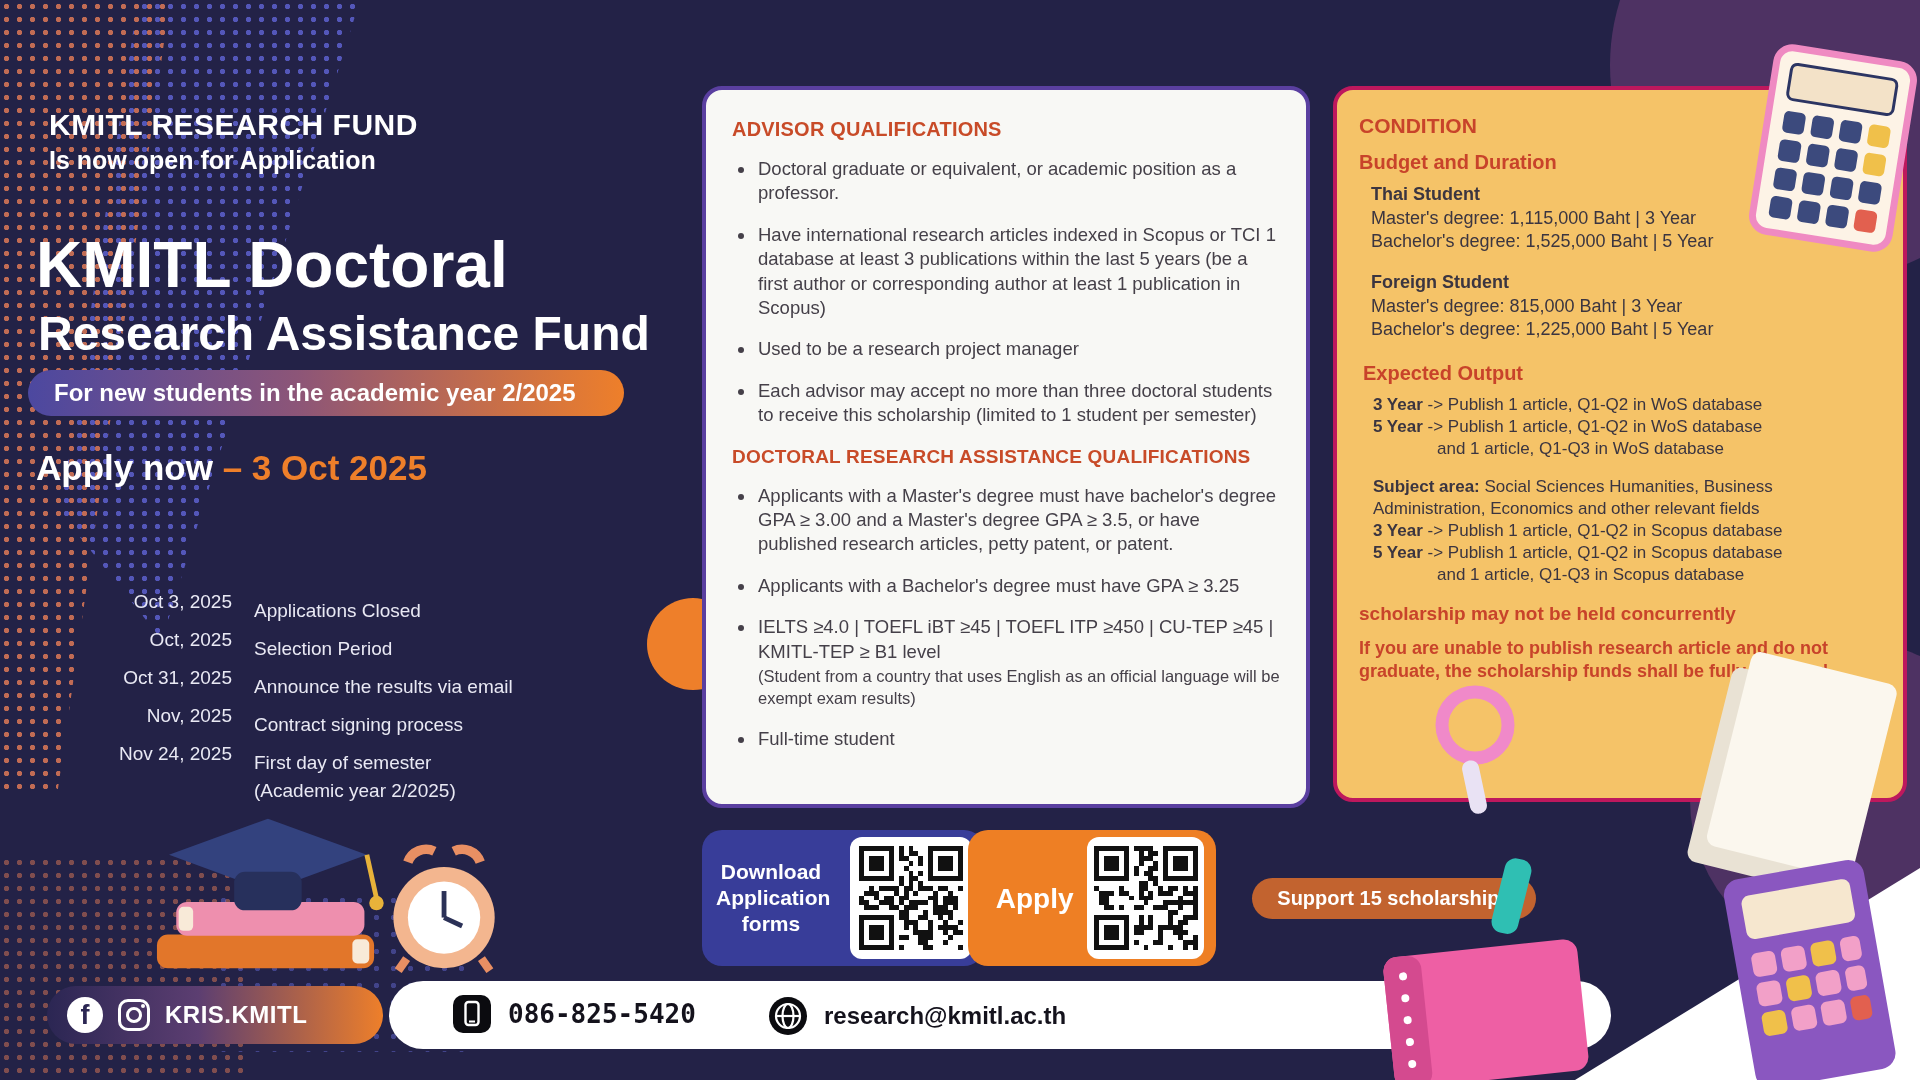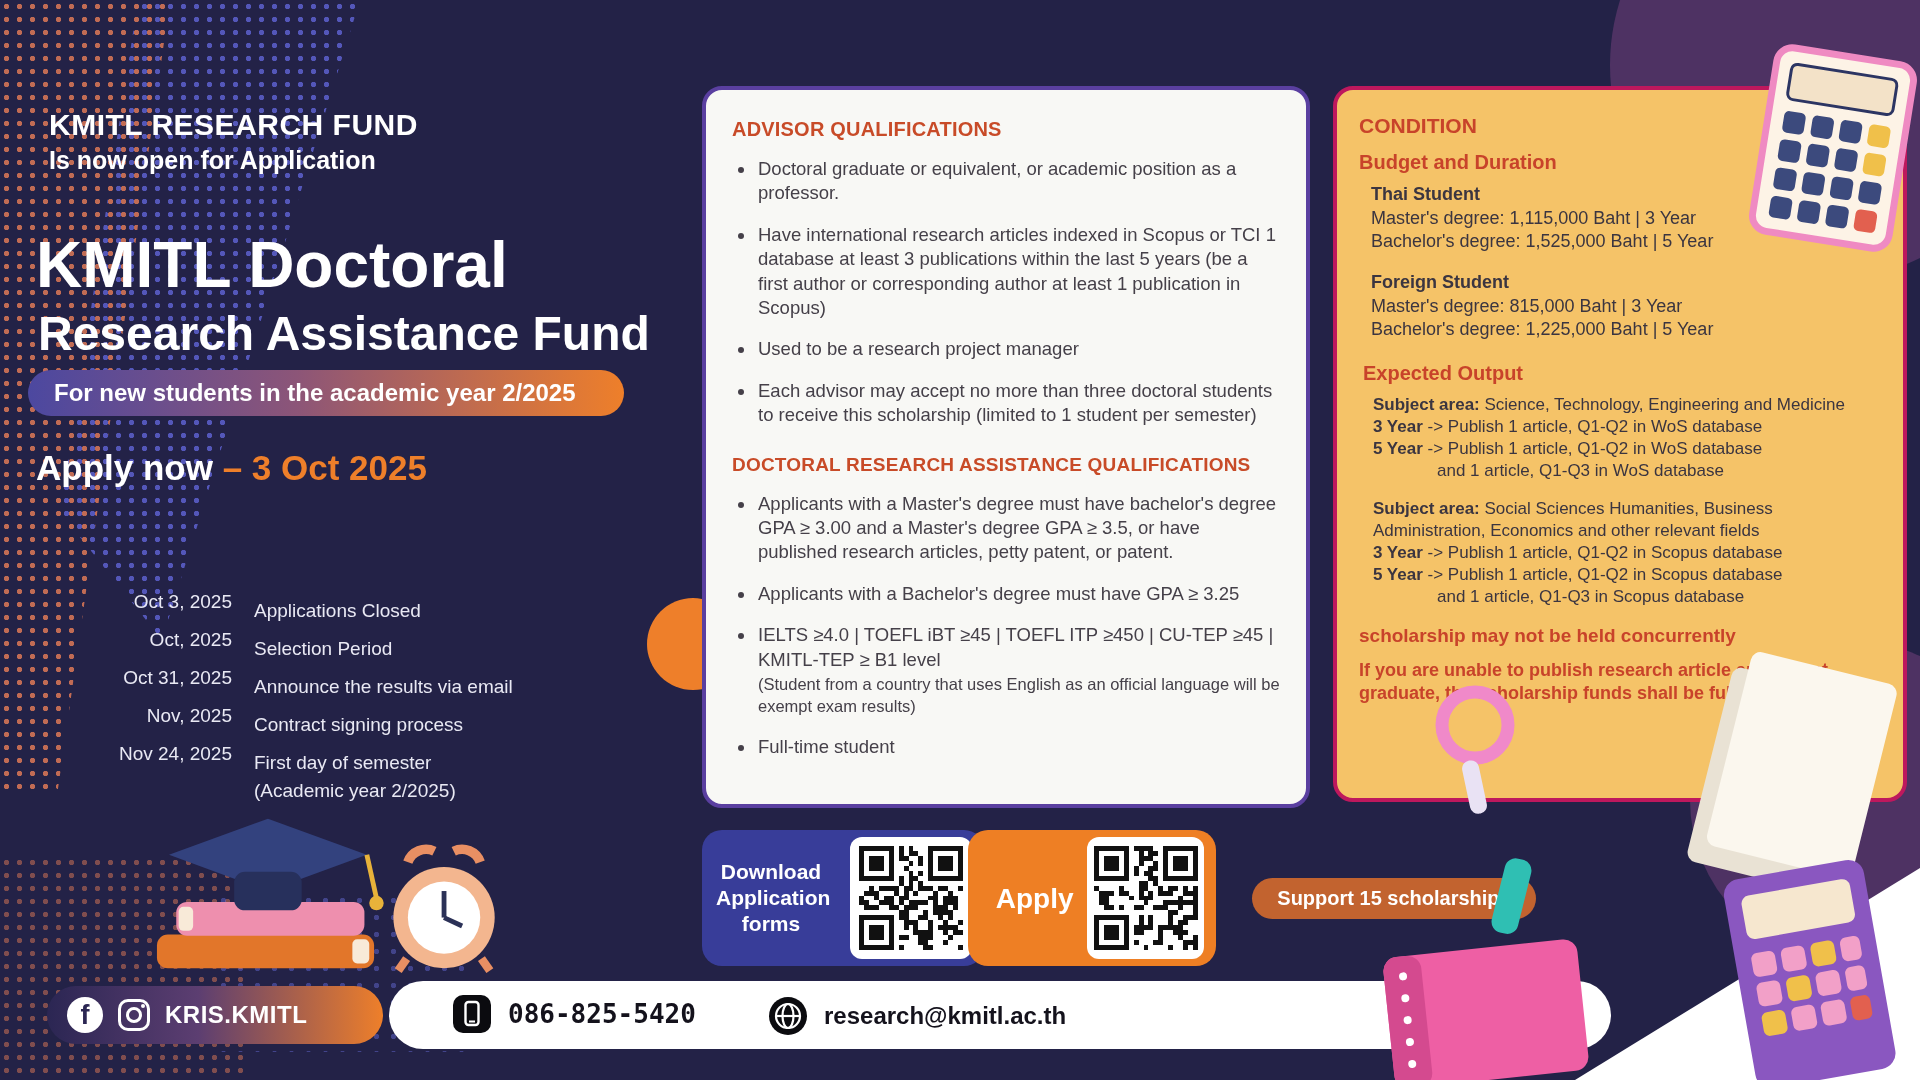--- a/index.html
+++ b/index.html
@@ -38,21 +38,21 @@
             column-gap:22px;row-gap:1px;font-size:19px;line-height:28px;color:#e9e9f4;z-index:2;}
   .tl-date{text-align:right;white-space:nowrap;}
   .tl-event{white-space:nowrap;margin-top:9px;}
   .tl-event2{display:block;}
 
   
   .panel{position:absolute;z-index:2;border-radius:20px;}
   #midPanel{left:702px;top:86px;width:608px;height:722px;background:#f8f8f5;
             border:4px solid #5a3fa0;padding:28px 26px 20px 26px;color:#454049;}
   .p-head{color:#c84b28;font-weight:bold;font-size:20px;margin:0 0 16px 0;letter-spacing:.2px;}
-  .p-head2{margin-top:26px;font-size:19px;white-space:nowrap;}
+  .p-head2{margin-top:18px;font-size:19px;white-space:nowrap;}
   ul.blist{margin:0;padding-left:24px;display:flex;flex-direction:column;gap:17px;
            font-size:18.5px;line-height:1.32;}
   ul.blist li{padding-left:2px;}
   .bnote{display:block;font-size:16.5px;margin-top:2px;}
 
   
   #rightPanel{left:1333px;top:86px;width:574px;height:716px;background:#f5c368;
               border:4px solid #be185d;padding:22px 22px 16px 22px;color:#3b3540;
               font-size:18px;line-height:1.3;}
   #rightPanel .red{color:#c8432a;font-weight:bold;}
@@ -185,21 +185,20 @@
       <div>Master's degree: 1,115,000 Baht | 3 Year</div>
       <div>Bachelor's degree: 1,525,000 Baht | 5 Year</div>
     </div>
     <div class="stud-block">
       <div class="stud-label">Foreign Student</div>
       <div>Master's degree: 815,000 Baht | 3 Year</div>
       <div>Bachelor's degree: 1,225,000 Baht | 5 Year</div>
     </div>
     <h4 class="red expected-head">Expected Output</h4>
     <div class="subject-group">
-      <div><b>Subject area:</b><span> Science, Technology, Engineering and Medicine</span></div>
       <div><b>3 Year</b><span> -&gt; Publish 1 article, Q1-Q2 in WoS database</span></div>
       <div><b>5 Year</b><span> -&gt; Publish 1 article, Q1-Q2 in WoS database</span></div>
       <div class="cont-line">and 1 article, Q1-Q3 in WoS database</div>
     </div>
     <div class="subject-group">
       <div><b>Subject area:</b><span> Social Sciences Humanities, Business Administration, Economics and other relevant fields</span></div>
       <div><b>3 Year</b><span> -&gt; Publish 1 article, Q1-Q2 in Scopus database</span></div>
       <div><b>5 Year</b><span> -&gt; Publish 1 article, Q1-Q2 in Scopus database</span></div>
       <div class="cont-line">and  1 article, Q1-Q3 in Scopus database</div>
     </div>

